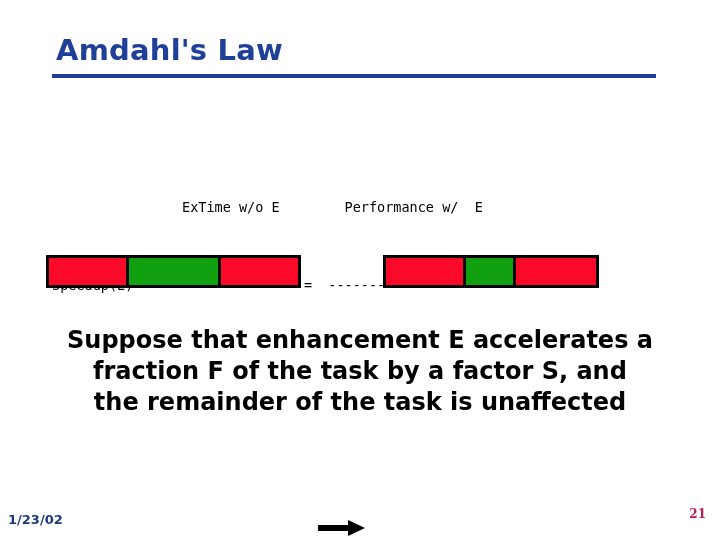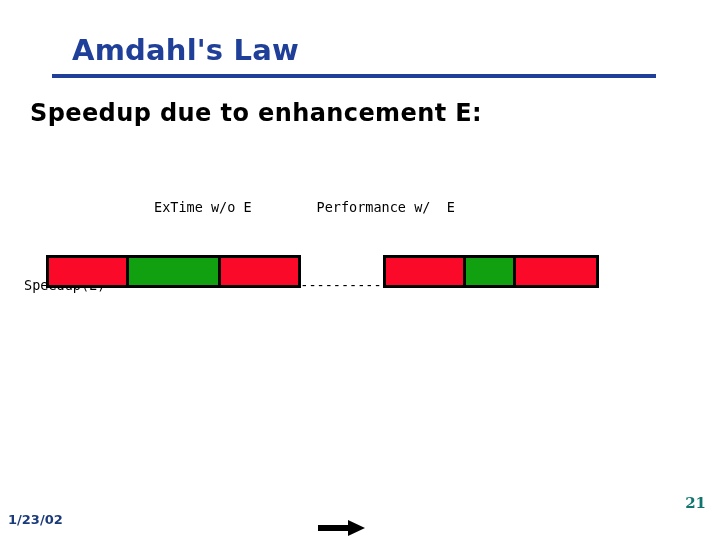--- a/index.html
+++ b/index.html
@@ -26,21 +26,20 @@
   .title {
     position: absolute;
     left: 56px;
     top: 33px;
     font-family: "DejaVu Sans", sans-serif;
     font-size: 29px;
     font-weight: bold;
     color: #1F3F99;
     letter-spacing: 0.2px;
     white-space: nowrap;
-    margin-left: 16px;
   }
   .title-rule {
     position: absolute;
     left: 52px;
     top: 74px;
     width: 604px;
     height: 4px;
     background: #1F3F99;
   }
 
@@ -64,20 +63,21 @@
     top: 142px;
     font-family: "DejaVu Sans Mono", monospace;
     font-size: 13.5px;
     color: #000000;
     line-height: 26px;
     white-space: pre;
   }
   .formula-row {
     white-space: pre;
     height: 26px;
+    margin-left: 28px;
   }
 
   
   .bars-area {
     position: absolute;
     left: 0;
     top: 255px;
     width: 720px;
     height: 40px;
   }
@@ -153,38 +153,37 @@
     top: 512px;
     font-family: "DejaVu Sans", sans-serif;
     font-size: 13px;
     font-weight: bold;
     color: #1B3A7A;
     white-space: nowrap;
   }
   .footer-page {
     position: absolute;
     right: 14px;
-    top: 494px;
+    top: 507px;
     font-family: "DejaVu Serif", serif;
-    font-size: 15px;
-    font-weight: bold;
-    color: #0f766e;
+    font-size: 12px;
+    font-weight: bold;
+    color: #be185d;
     white-space: nowrap;
   }
 </style>
 </head>
 <body>
 
 <div class="slide">
 
   <div class="title">Amdahl's Law</div>
 
   <div class="title-rule"></div>
 
-  <div class="subhead">Speedup due to enhancement E:</div>
 
   <div class="formula">
     <div class="formula-row">                ExTime w/o E        Performance w/  E</div>
     <div class="formula-row">Speedup(E)   =  ------------   =  ------------------</div>
   </div>
 
   <div class="bars-area">
 
     <div class="bar-group before">
       <div class="seg" style="width:30.8%; background:#FA0A28;"></div>
@@ -198,18 +197,23 @@
     </div>
 
     <div class="bar-group after">
       <div class="seg" style="width:36.8%; background:#FA0A28;"></div>
       <div class="seg" style="width:23.5%; background:#10A010;"></div>
       <div class="seg" style="width:39.7%; background:#FA0A28;"></div>
     </div>
 
   </div>
 
+  <div class="body-text">
+    <span class="body-line">Suppose that enhancement E accelerates a</span>
+    <span class="body-line">fraction F of the task by a factor S, and</span>
+    <span class="body-line">the remainder of the task is unaffected</span>
+  </div>
 
   <div class="footer-date">1/23/02</div>
 
   <div class="footer-page">21</div>
 
 </div>
 
 </body></html>

